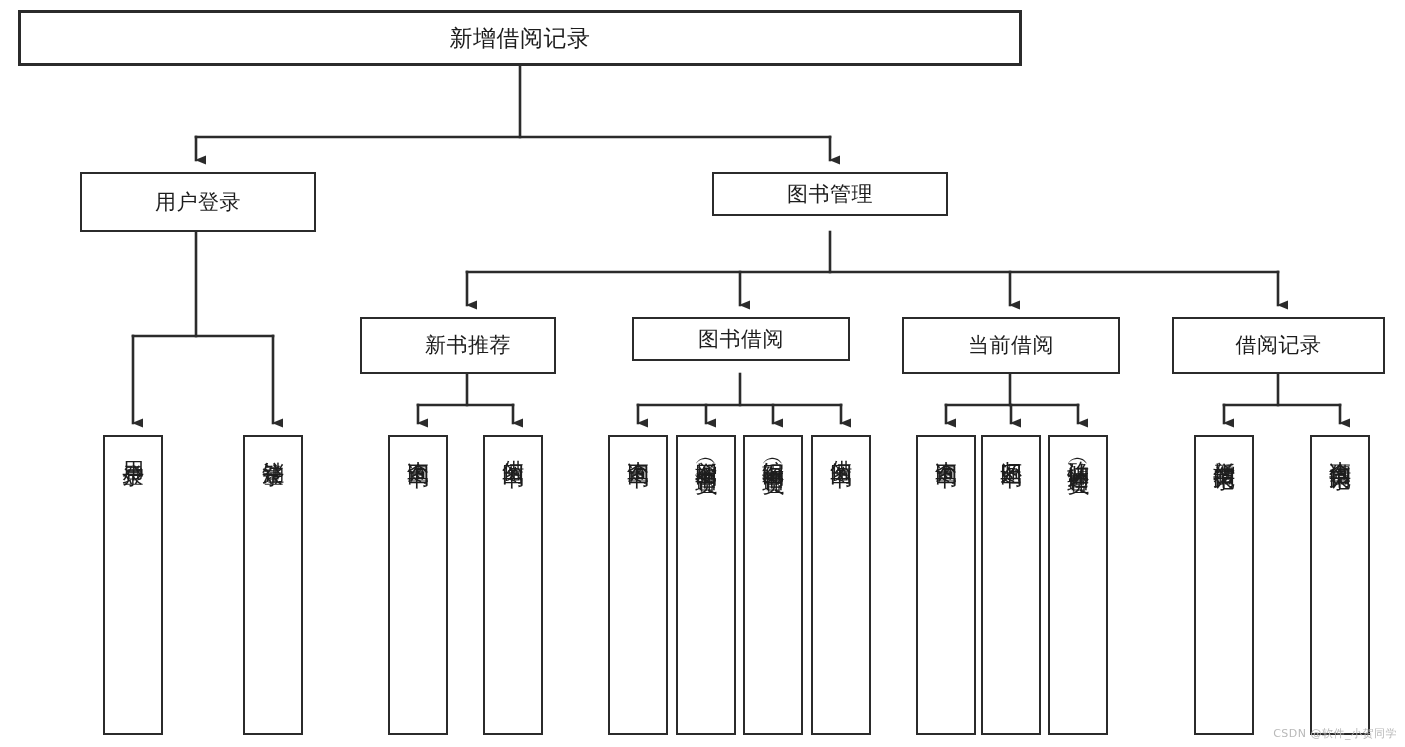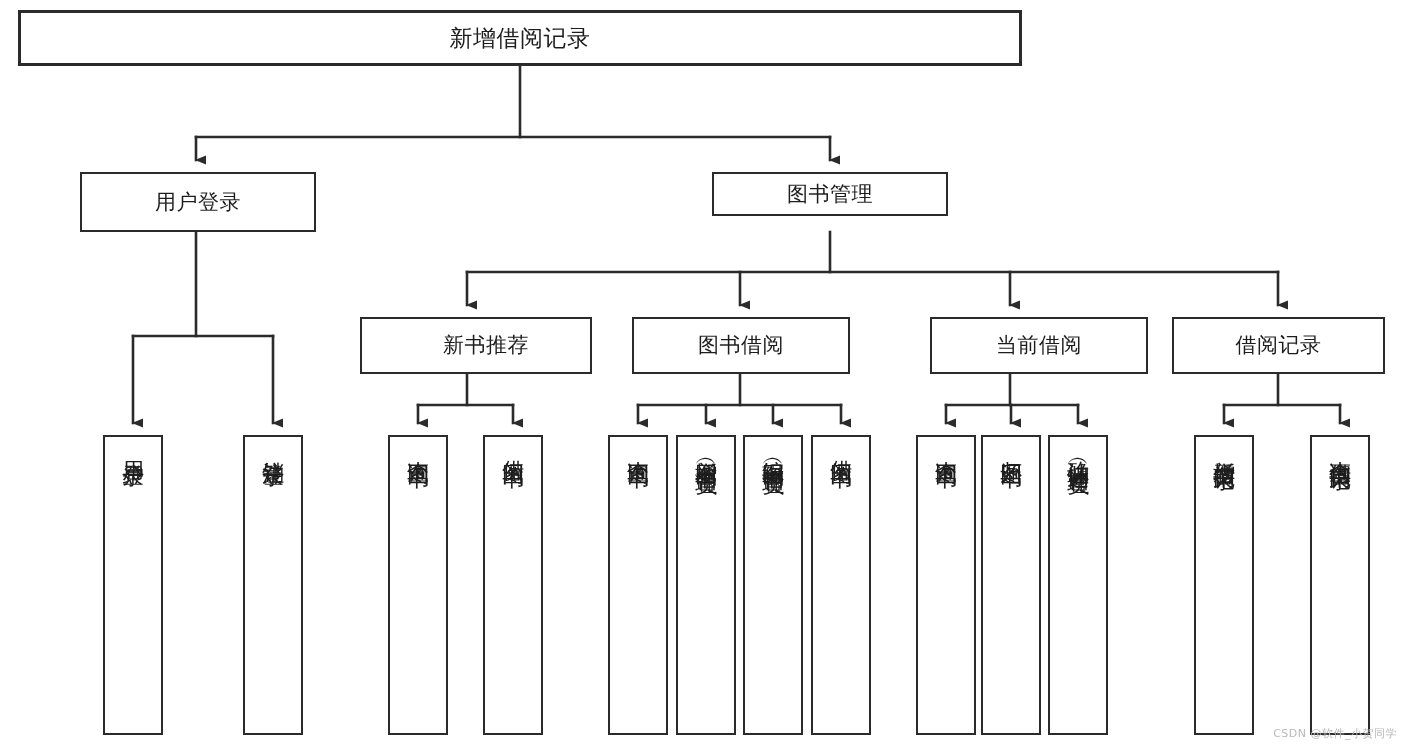--- a/index.html
+++ b/index.html
@@ -133,27 +133,27 @@
     <span class="lbl">新增借阅记录</span>
   </div>
 
   <div class="node lvl2" style="left:80px; top:172px; width:236px; height:60px;">
     <span class="lbl">用户登录</span>
   </div>
   <div class="node lvl2" style="left:712px; top:172px; width:236px; height:44px;">
     <span class="lbl">图书管理</span>
   </div>
 
-  <div class="node lvl3" style="left:360px; top:317px; width:232px; height:57px;padding-left:20px;">
+  <div class="node lvl3" style="left:360px; top:317px; width:196px; height:57px;padding-left:20px;">
     <span class="lbl">新书推荐</span>
   </div>
-  <div class="node lvl3" style="left:632px; top:317px; width:218px; height:57px;">
+  <div class="node lvl3" style="left:632px; top:317px; width:218px; height:44px;">
     <span class="lbl">图书借阅</span>
   </div>
-  <div class="node lvl3" style="left:902px; top:317px; width:218px; height:57px;margin-left:28px;">
+  <div class="node lvl3" style="left:902px; top:317px; width:218px; height:57px;">
     <span class="lbl">当前借阅</span>
   </div>
   <div class="node lvl3" style="left:1172px; top:317px; width:213px; height:57px;">
     <span class="lbl">借阅记录</span>
   </div>
 
   <div class="leaf" style="left:103px; top:435px; width:60px; height:300px;">
     <span class="vlbl">用户登录</span>
   </div>
   <div class="leaf" style="left:243px; top:435px; width:60px; height:300px;">

